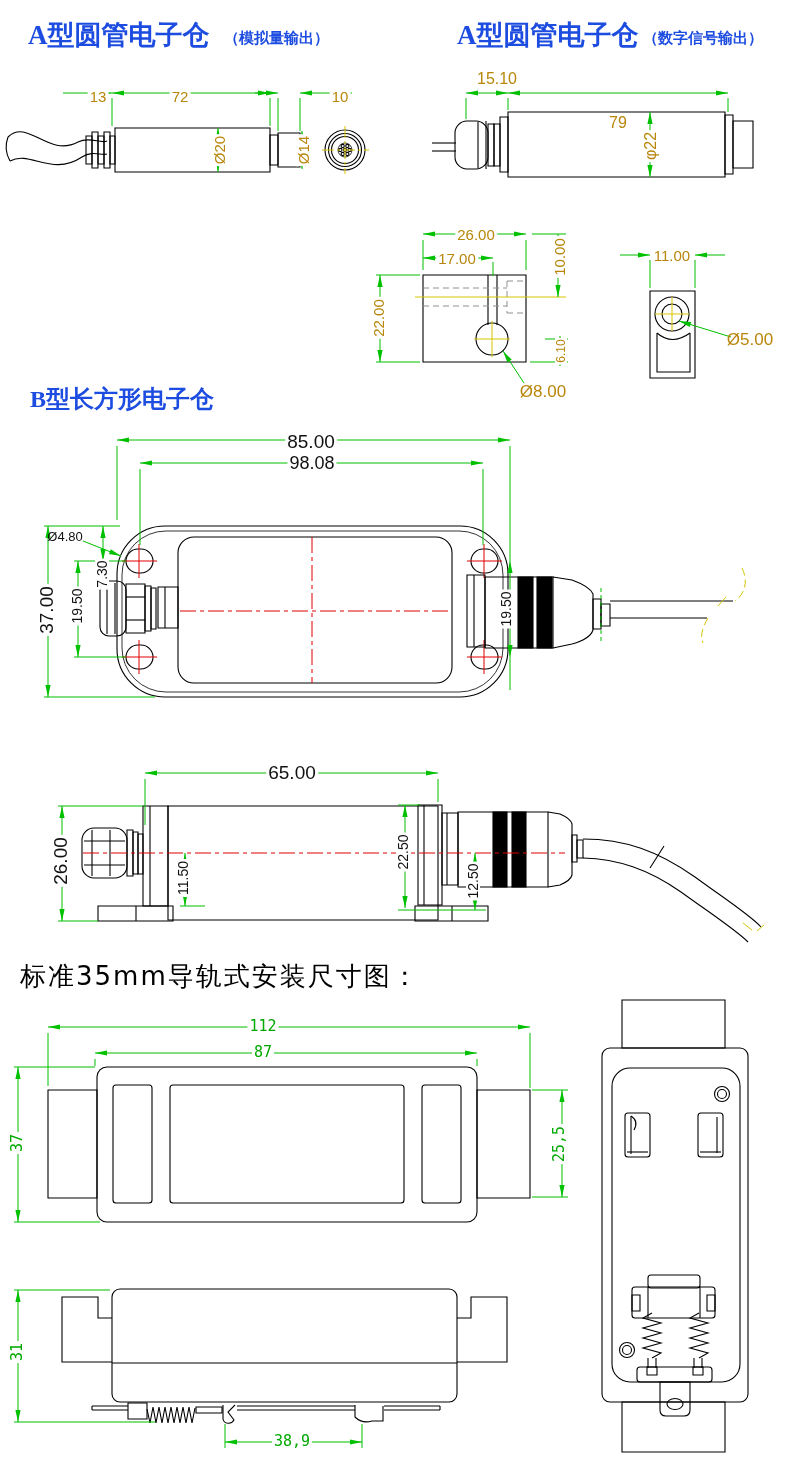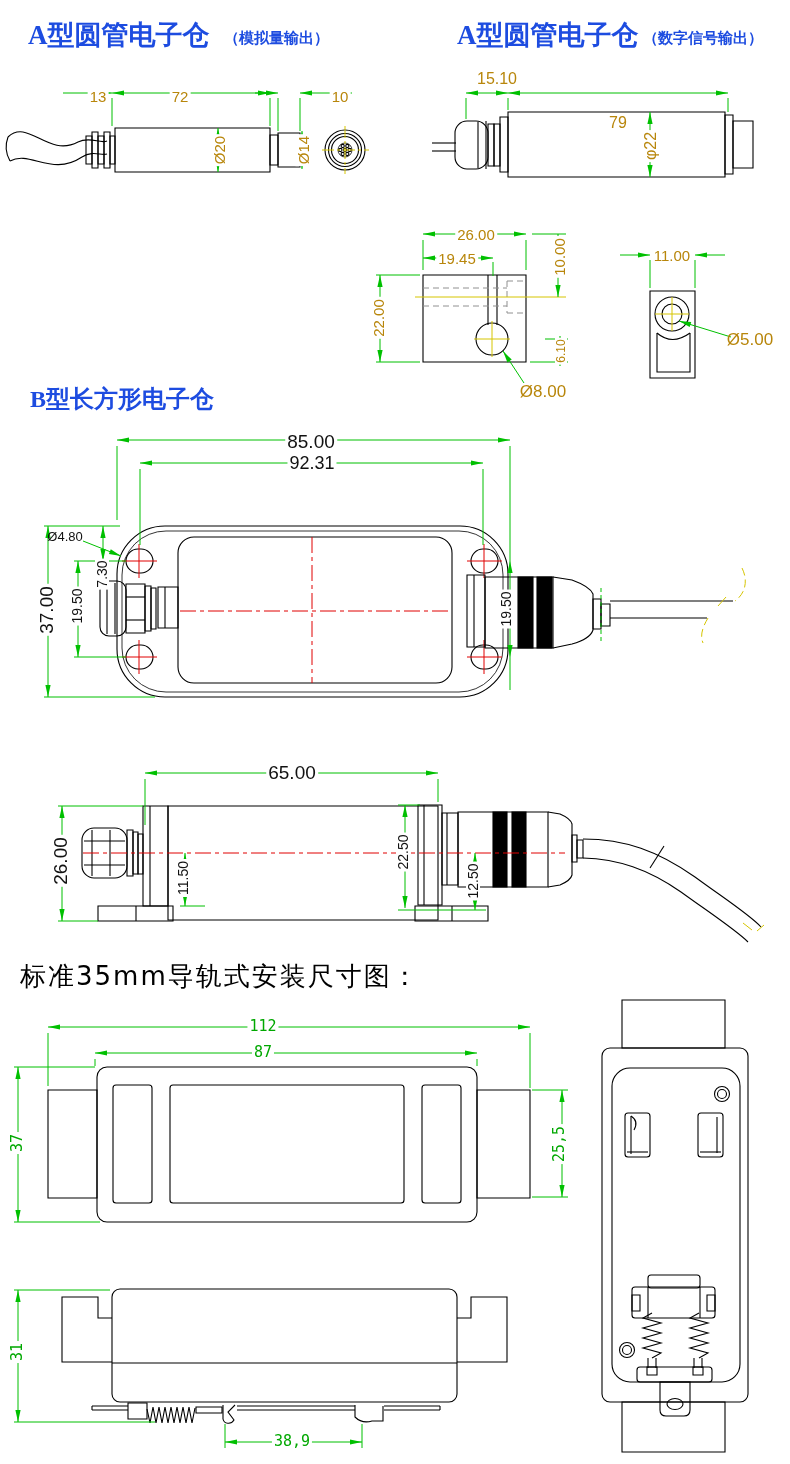--- a/index.html
+++ b/index.html
@@ -354,30 +354,30 @@
 <span class="lbl gold bg" style="left:180px;top:96px;">72</span>
 <span class="lbl gold bg" style="left:340px;top:96px;">10</span>
 <span class="lbl rot gold bg" style="left:219px;top:150px;">Ø20</span>
 <span class="lbl rot gold bg" style="left:303px;top:150px;">Ø14</span>
 
 <span class="lbl gold" style="left:481px;top:79px;font-size:16px;margin-left:16px;">15.10</span>
 <span class="lbl gold bg" style="left:618px;top:91px;font-size:16px;margin-top:32px;">79</span>
 <span class="lbl rot gold bg" style="left:651px;top:146px;font-size:16px;">φ22</span>
 
 <span class="lbl gold bg" style="left:476px;top:234px;">26.00</span>
-<span class="lbl gold bg" style="left:457px;top:258px;">19.45</span>
+<span class="lbl gold bg" style="left:457px;top:258px;">17.00</span>
 <span class="lbl rot gold bg" style="left:559px;top:257px;">10.00</span>
 <span class="lbl rot gold bg" style="left:378px;top:318px;">22.00</span>
 <span class="lbl rot gold bg" style="left:561px;top:351px;font-size:12px;">6.10</span>
 <span class="lbl gold" style="left:543px;top:391px;font-size:17px;">Ø8.00</span>
 <span class="lbl gold bg" style="left:672px;top:255px;">11.00</span>
 <span class="lbl gold" style="left:750px;top:339px;font-size:17px;">Ø5.00</span>
 
 <span class="lbl blk bg" style="left:311px;top:441px;font-size:19px;">85.00</span>
-<span class="lbl blk bg" style="left:312px;top:463px;font-size:18px;">92.31</span>
+<span class="lbl blk bg" style="left:312px;top:463px;font-size:18px;">98.08</span>
 <span class="lbl blk" style="left:57px;top:536px;font-size:13px;margin-left:8px;">Ø4.80</span>
 <span class="lbl rot blk bg" style="left:102px;top:574px;font-size:14px;">7.30</span>
 <span class="lbl rot blk bg" style="left:77px;top:606px;font-size:14px;">19.50</span>
 <span class="lbl rot blk bg" style="left:46px;top:610px;font-size:19px;">37.00</span>
 <span class="lbl rot blk bg" style="left:506px;top:609px;font-size:14px;">19.50</span>
 
 <span class="lbl blk bg" style="left:292px;top:772px;font-size:19px;">65.00</span>
 <span class="lbl rot blk bg" style="left:60px;top:861px;font-size:19px;">26.00</span>
 <span class="lbl rot blk bg" style="left:183px;top:878px;font-size:14px;">11.50</span>
 <span class="lbl rot blk bg" style="left:403px;top:852px;font-size:14px;">22.50</span>

